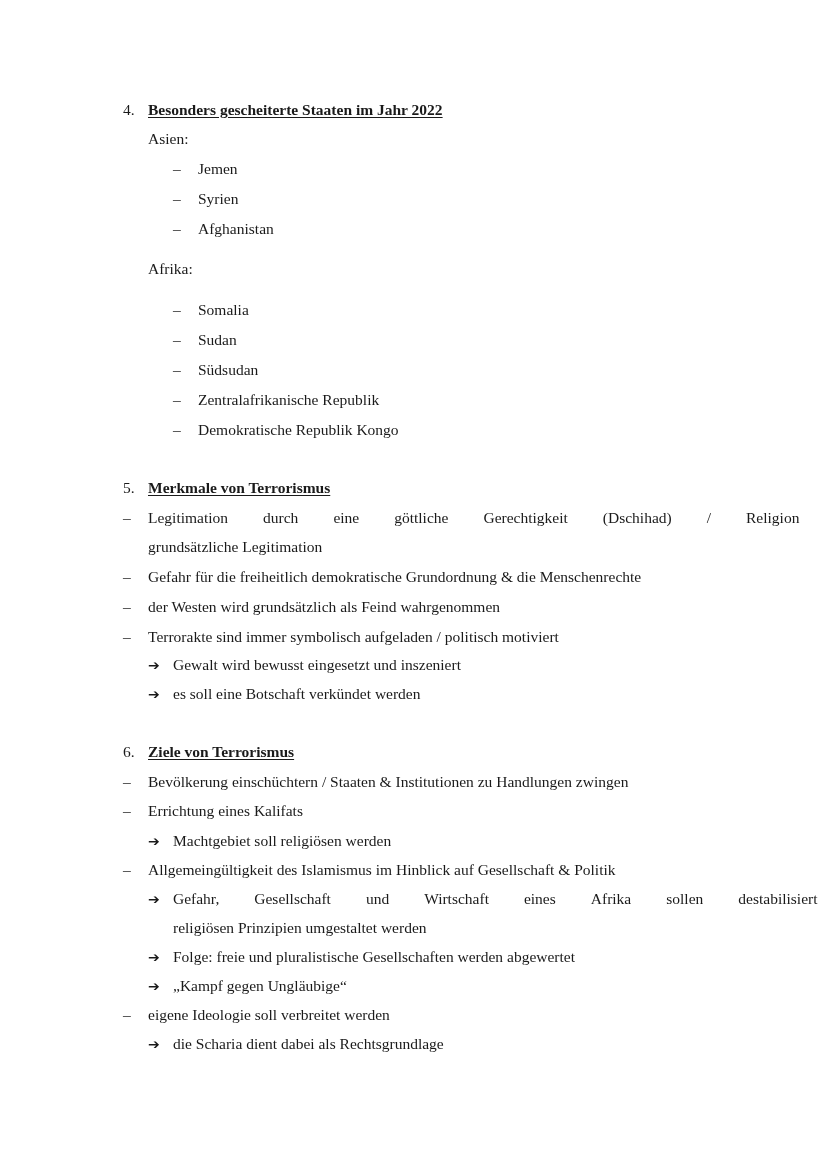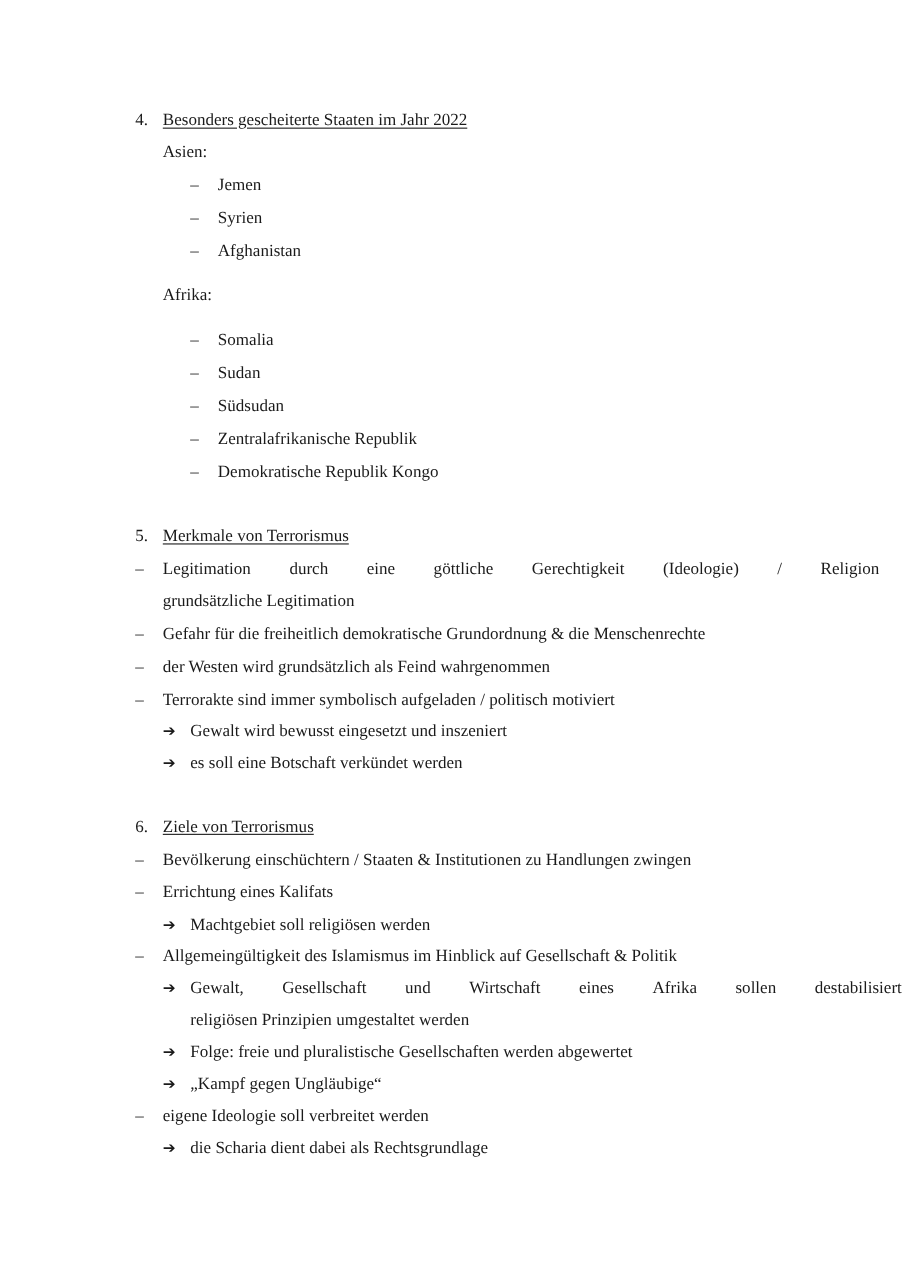--- a/index.html
+++ b/index.html
@@ -2,21 +2,21 @@
 <html><head>
 <meta charset="utf-8">
 <style>
   html, body { margin: 0; padding: 0; background: #ffffff; }
   body {
     width: 828px; height: 1171px; position: relative; overflow: hidden;
     font-family: "Liberation Serif", "DejaVu Serif", serif;
     color: #1a1a1a; font-size: 15.5px;
   }
   .ln { position: absolute; white-space: nowrap; line-height: 20px; }
-  .u { text-decoration: underline; text-underline-offset: 2px; }
+  .u { text-decoration: underline; text-underline-offset: 2px; font-weight: bold; }
   .justify { width: 580px; display: flex; justify-content: space-between; gap: 35px; }
   .arrow { font-family: "DejaVu Sans", sans-serif; font-size: 14px; font-weight: bold; }
 </style>
 </head>
 <body>
 
 <div class="ln" style="left:123px;top:100px">4.</div>
 <div class="ln u" style="left:148px;top:100px">Besonders gescheiterte Staaten im Jahr 2022</div>
 <div class="ln" style="left:148px;top:129px">Asien:</div>
 
@@ -43,21 +43,21 @@
 <div class="ln" style="left:123px;top:478px">5.</div>
 <div class="ln u" style="left:148px;top:478px">Merkmale von Terrorismus</div>
 
 <div class="ln" style="left:123px;top:508px">–</div>
 <div class="ln justify" style="left:148px;top:508px">
   <span>Legitimation</span>
   <span>durch</span>
   <span>eine</span>
   <span>göttliche</span>
   <span>Gerechtigkeit</span>
-  <span>(Ideologie)</span>
+  <span>(Dschihad)</span>
   <span>/</span>
   <span>Religion</span>
   <span>als</span>
 </div>
 <div class="ln" style="left:148px;top:537px">grundsätzliche Legitimation</div>
 
 <div class="ln" style="left:123px;top:567px">–</div>
 <div class="ln" style="left:148px;top:567px">Gefahr für die freiheitlich demokratische Grundordnung &amp; die Menschenrechte</div>
 <div class="ln" style="left:123px;top:597px">–</div>
 <div class="ln" style="left:148px;top:597px">der Westen wird grundsätzlich als Feind wahrgenommen</div>
@@ -76,21 +76,21 @@
 <div class="ln" style="left:148px;top:772px">Bevölkerung einschüchtern / Staaten &amp; Institutionen zu Handlungen zwingen</div>
 <div class="ln" style="left:123px;top:801px">–</div>
 <div class="ln" style="left:148px;top:801px">Errichtung eines Kalifats</div>
 <div class="ln arrow" style="left:148px;top:831px">➔</div>
 <div class="ln" style="left:173px;top:831px">Machtgebiet soll religiösen werden</div>
 <div class="ln" style="left:123px;top:860px">–</div>
 <div class="ln" style="left:148px;top:860px">Allgemeingültigkeit des Islamismus im Hinblick auf Gesellschaft &amp; Politik</div>
 
 <div class="ln arrow" style="left:148px;top:889px">➔</div>
 <div class="ln justify" style="left:173px;top:889px;width:555px">
-  <span>Gewalt,</span>
+  <span>Gefahr,</span>
   <span>Gesellschaft</span>
   <span>und</span>
   <span>Wirtschaft</span>
   <span>eines</span>
   <span>Afrika</span>
   <span>sollen</span>
   <span>destabilisiert</span>
   <span>&amp;</span>
   <span>nach</span>
 </div>

